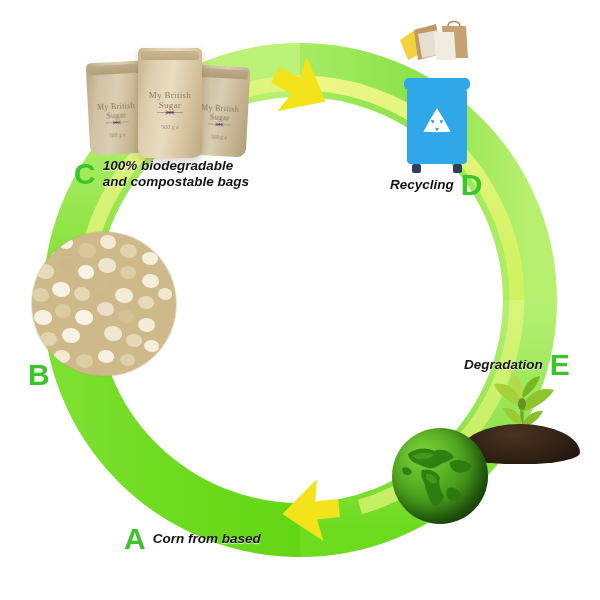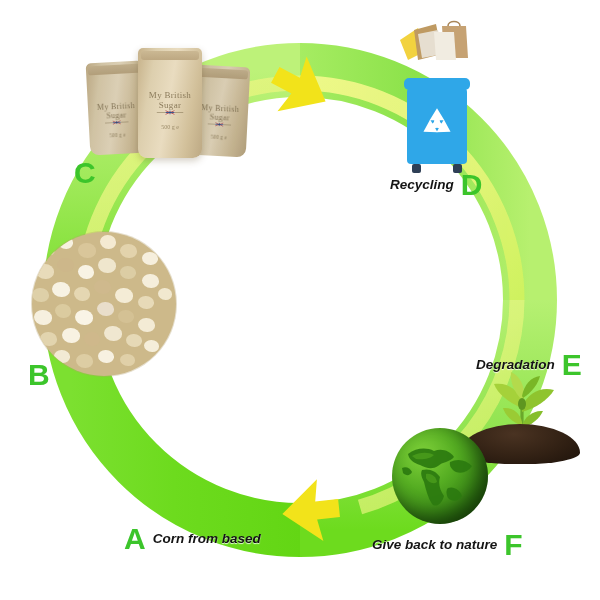--- a/index.html
+++ b/index.html
@@ -218,20 +218,24 @@
         <path d="M20,2 L40,10 M40,2 L20,10" stroke="#b03a3a" stroke-width="1.8"></path>
         <path d="M30,2 L30,10 M20,6 L40,6" stroke="#2e4a86" stroke-width="2"></path>
         <path d="M0,6 L20,6 M40,6 L60,6" stroke="#7a6a4a" stroke-width="1.1"></path>
       </svg>
       <div class="bag-sub" style="top:76px; font-size:6px;">500 g e</div>
     </div>
   </div>
 
   <div class="node-label" style="left:74px; top:158px;">
     <span class="letter">C</span>
+    <span class="caption">
+      <span>100% biodegradable</span>
+      <span class="l2">and compostable bags</span>
+    </span>
   </div>
 
   <div class="art" style="left:398px; top:20px;">
     
     <svg width="76" height="44" viewBox="0 0 76 44">
       <path d="M2,20 L20,8 L30,30 L10,40 Z" fill="#f2d23f"></path>
       <path d="M16,10 L38,4 L44,34 L20,40 Z" fill="#bf9a62"></path>
       <path d="M20,14 L40,10 L45,34 L24,38 Z" fill="#e6ded0"></path>
       <path d="M44,6 L68,6 L70,38 L46,38 Z" fill="#c6a273"></path>
       <path d="M50,6 C50,0 62,0 62,6" stroke="#a98659" stroke-width="1.6" fill="none"></path>
@@ -311,21 +315,21 @@
       <path d="M62,44 C76,40 88,32 94,22 C80,18 68,26 62,38 Z" fill="#8fc42e"></path>
       <path d="M62,32 C54,24 50,14 51,4 C60,8 65,18 64,30 Z" fill="#b4da4c"></path>
       <path d="M63,30 C72,24 78,16 80,8 C71,9 64,17 62,28 Z" fill="#79b626"></path>
       <path d="M62,58 C52,54 45,47 43,40 C53,39 60,45 62,54 Z" fill="#9acb34"></path>
       <path d="M62,60 C72,57 80,50 83,43 C73,42 65,49 62,57 Z" fill="#86be2c"></path>
       <ellipse cx="62" cy="36" rx="4" ry="6" fill="#5e9620"></ellipse>
     </svg>
     <div class="soil"></div>
   </div>
 
-  <div class="node-label" style="left:464px; top:350px;margin-left:12px;">
+  <div class="node-label" style="left:464px; top:350px;">
     <span class="caption">
       <span>Degradation</span>
     </span>
     <span class="letter">E</span>
   </div>
 
   <div class="art" style="left:392px; top:428px;">
     <div class="globe">
       <svg width="96" height="96" viewBox="0 0 96 96" style="position:absolute;left:0;top:0;">
         <g fill="#2c7a10" opacity="0.92">
@@ -336,26 +340,20 @@
           <path d="M10,40 C14,38 18,40 20,44 C18,48 14,48 11,45 Z"></path>
         </g>
         <g fill="#58ab22" opacity="0.55">
           <path d="M20,28 C28,24 36,24 42,27 C38,31 30,32 24,31 Z"></path>
           <path d="M34,46 C40,45 44,49 45,54 C41,57 36,54 34,50 Z"></path>
         </g>
       </svg>
     </div>
   </div>
 
-  <div class="node-label" style="left:372px; top:530px;">
-    <span class="caption">
-      <span>Give back to nature</span>
-    </span>
-    <span class="letter">F</span>
-  </div>
 
   <div class="node-label" style="left:124px; top:524px;">
     <span class="letter">A</span>
     <span class="caption">
       <span>Corn from based</span>
     </span>
   </div>
 
 </div>
 

